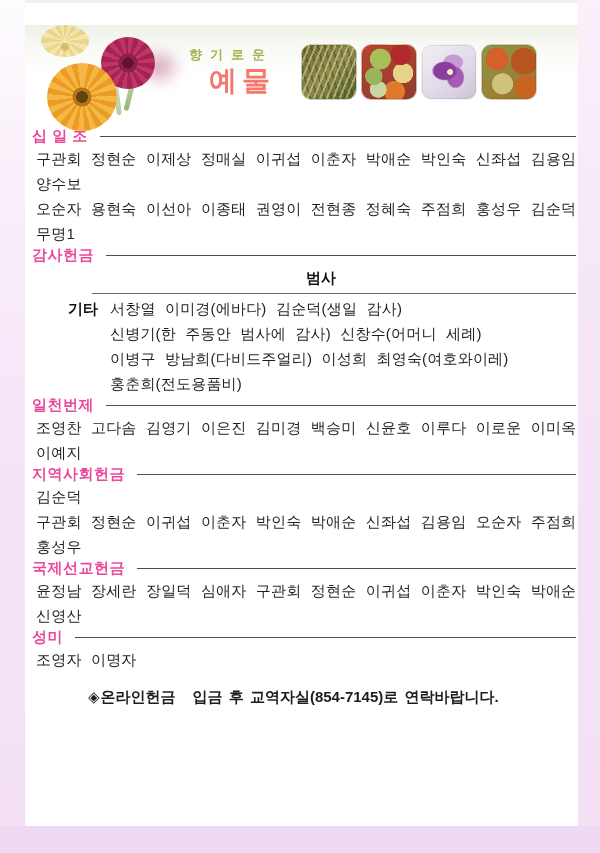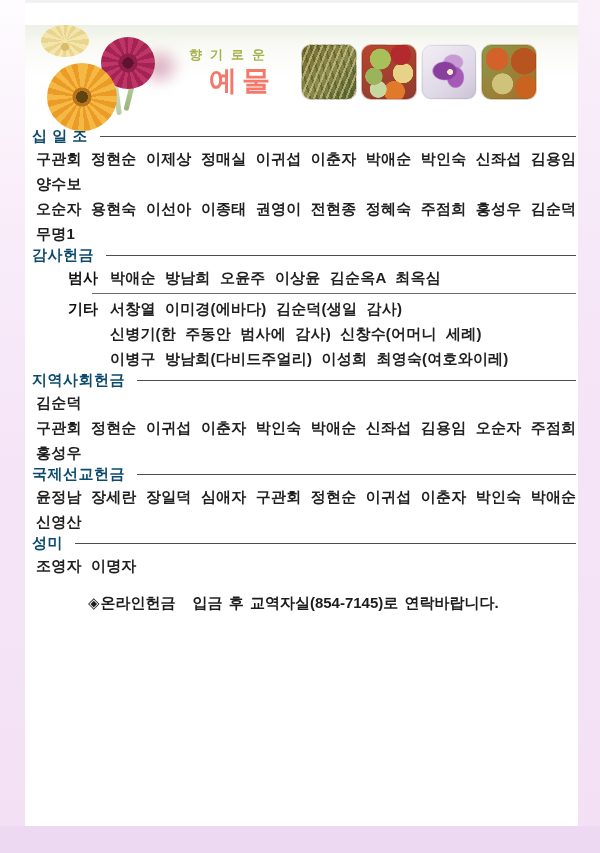--- a/index.html
+++ b/index.html
@@ -66,23 +66,23 @@
   .thumb-pumpkins{background:
       radial-gradient(circle at 28% 26%, #d2622a 0 20%, rgba(0,0,0,0) 21%),
       radial-gradient(circle at 78% 30%, #b8541f 0 23%, rgba(0,0,0,0) 24%),
       radial-gradient(circle at 38% 72%, #cfc27a 0 20%, rgba(0,0,0,0) 21%),
       radial-gradient(circle at 82% 78%, #c8641f 0 18%, rgba(0,0,0,0) 19%),
       linear-gradient(135deg,#8a9a4a,#a86c28);}
 
   
   .content{position:absolute;left:32px;top:105px;width:546px;}
   .section-head{display:flex;align-items:center;height:19px;}
-  .section-title{font-weight:bold;font-size:15px;color:#0c4a6e;white-space:pre;letter-spacing:.5px;}
+  .section-title{font-weight:bold;font-size:15px;color:#ec4899;white-space:pre;letter-spacing:.5px;}
   .section-rule{flex:1;height:1.5px;background:#4d4d4d;margin-left:12px;margin-right:2px;}
-  .names{font-size:15px;font-weight:bold;color:#1f1f1f;line-height:25px;
+  .names{font-size:15px;font-weight:normal;color:#1f1f1f;line-height:25px;
     padding-left:4px;word-spacing:5px;letter-spacing:.2px;}
   .sec-tithe{margin-top:22px;}
   .sec{}
   .subrow{display:flex;align-items:flex-start;justify-content:center;}
   .sublabel{font-weight:bold;font-size:15px;color:#111;line-height:25px;
     margin-left:36px;width:34px;flex-shrink:0;}
   .subnames{flex:1;padding-left:8px;}
   .subnames .names{padding-left:0;}
   .gita-divider{height:1px;background:#6a6a6a;margin:3px 2px 2px 60px;}
 
@@ -131,36 +131,39 @@
     <div class="names">오순자 용현숙 이선아 이종태 권영이 전현종 정혜숙 주점희 홍성우 김순덕 무명1</div>
   </section>
 
   <section class="sec">
     <div class="section-head">
       <span class="section-title">감사헌금</span>
       <span class="section-rule"></span>
     </div>
     <div class="subrow">
       <span class="sublabel">범사</span>
-      <div class="subnames">
-        <div class="names">박애순 방남희 오윤주 이상윤 김순옥A 최옥심</div>
-      </div>
     </div>
     <div class="gita-divider"></div>
     <div class="subrow">
       <span class="sublabel">기타</span>
       <div class="subnames">
         <div class="names">서창열 이미경(에바다) 김순덕(생일 감사)</div>
         <div class="names">신병기(한 주동안 범사에 감사) 신창수(어머니 세례)</div>
         <div class="names">이병구 방남희(다비드주얼리) 이성희 최영숙(여호와이레)</div>
+        <div class="names">홍춘희(전도용품비)</div>
       </div>
     </div>
   </section>
 
   <section class="sec">
+    <div class="section-head">
+      <span class="section-title">일천번제</span>
+      <span class="section-rule"></span>
+    </div>
+    <div class="names">조영찬 고다솜 김영기 이은진 김미경 백승미 신윤호 이루다 이로운 이미옥 이예지</div>
   </section>
 
   <section class="sec">
     <div class="section-head">
       <span class="section-title">지역사회헌금</span>
       <span class="section-rule"></span>
     </div>
     <div class="names">김순덕</div>
     <div class="names">구관회 정현순 이귀섭 이춘자 박인숙 박애순 신좌섭 김용임 오순자 주점희 홍성우</div>
   </section>

